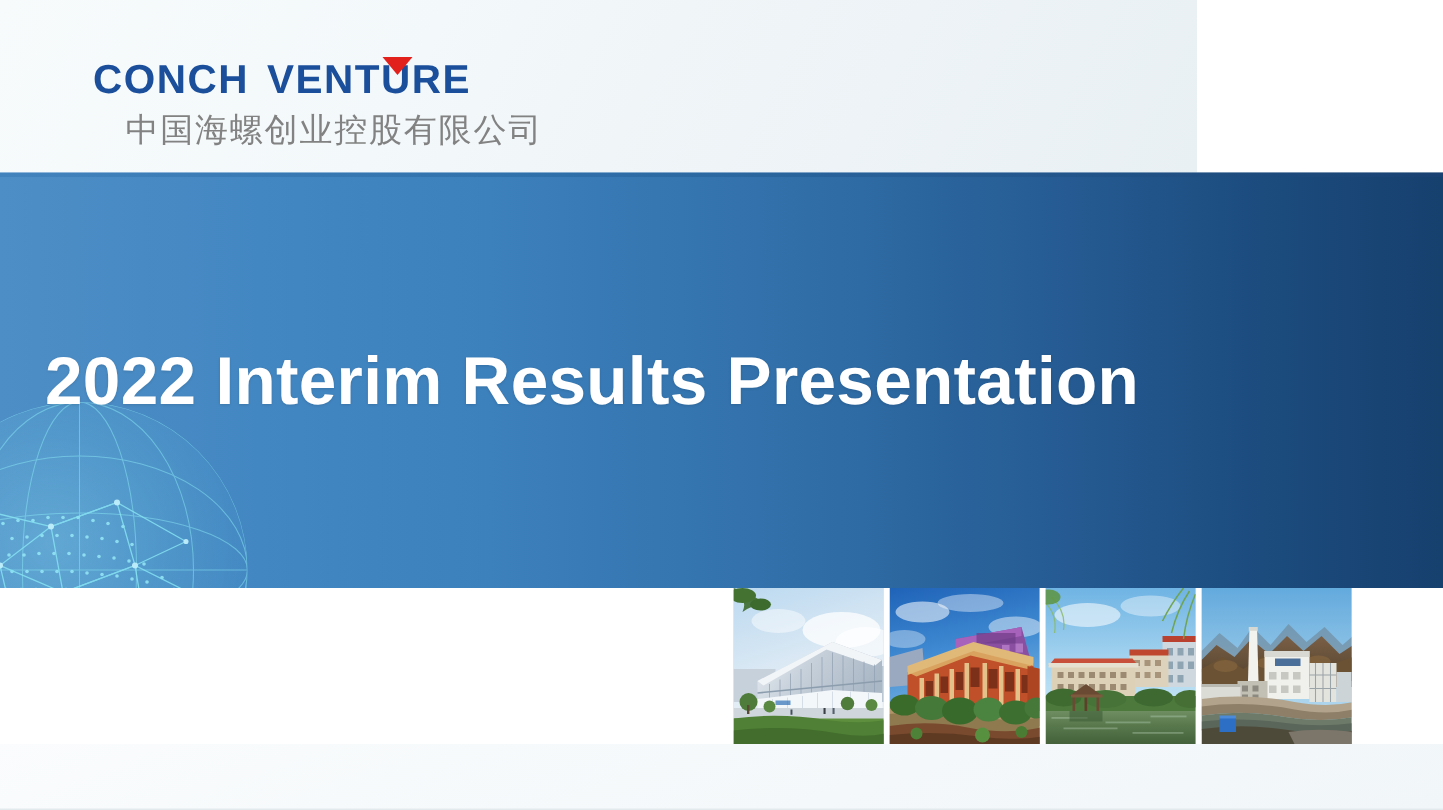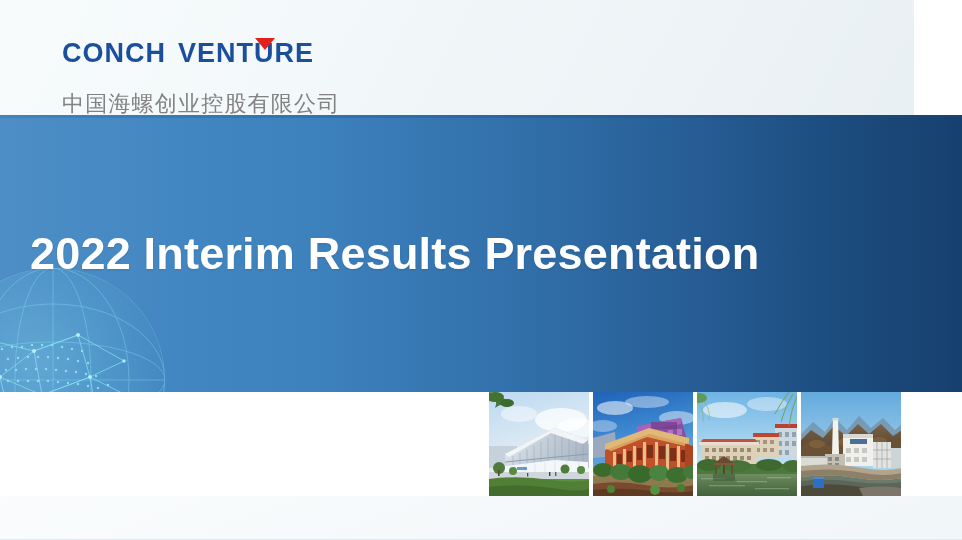--- a/index.html
+++ b/index.html
@@ -15,21 +15,21 @@
     width: 962px;
     height: 540px;
     overflow: hidden;
     background: #ffffff;
   }
 
   
   .header {
     position: absolute;
     left: 0; top: 0;
-    width: 914px;
+    width: 798px;
     height: 115px;
     background: linear-gradient(118deg, #f7fbfc 0%, #f3f8fa 35%, #edf3f6 72%, #e9f0f4 100%);
   }
   .logo-block {
     position: absolute;
     left: 62px;
     top: 40px;
     width: 300px;
     height: 62px;
   }
@@ -52,27 +52,28 @@
     position: absolute;
     left: 193px;
     top: -2px;
     width: 0; height: 0;
     border-left: 10px solid transparent;
     border-right: 10px solid transparent;
     border-top: 12px solid #e2211c;
   }
   .logo-cn {
     display: block;
-    margin-top: 22px;
+    margin-top: 6px;
     font-family: "DejaVu Sans", sans-serif;
     font-size: 22px;
     letter-spacing: 1.2px;
     color: #828282;
     line-height: 1.2;
     white-space: nowrap;
+    text-align: right;
   }
 
   
   .band {
     position: absolute;
     left: 0; top: 115px;
     width: 962px;
     height: 277px;
     background: linear-gradient(90deg,
       #4e8ec6 0%,

